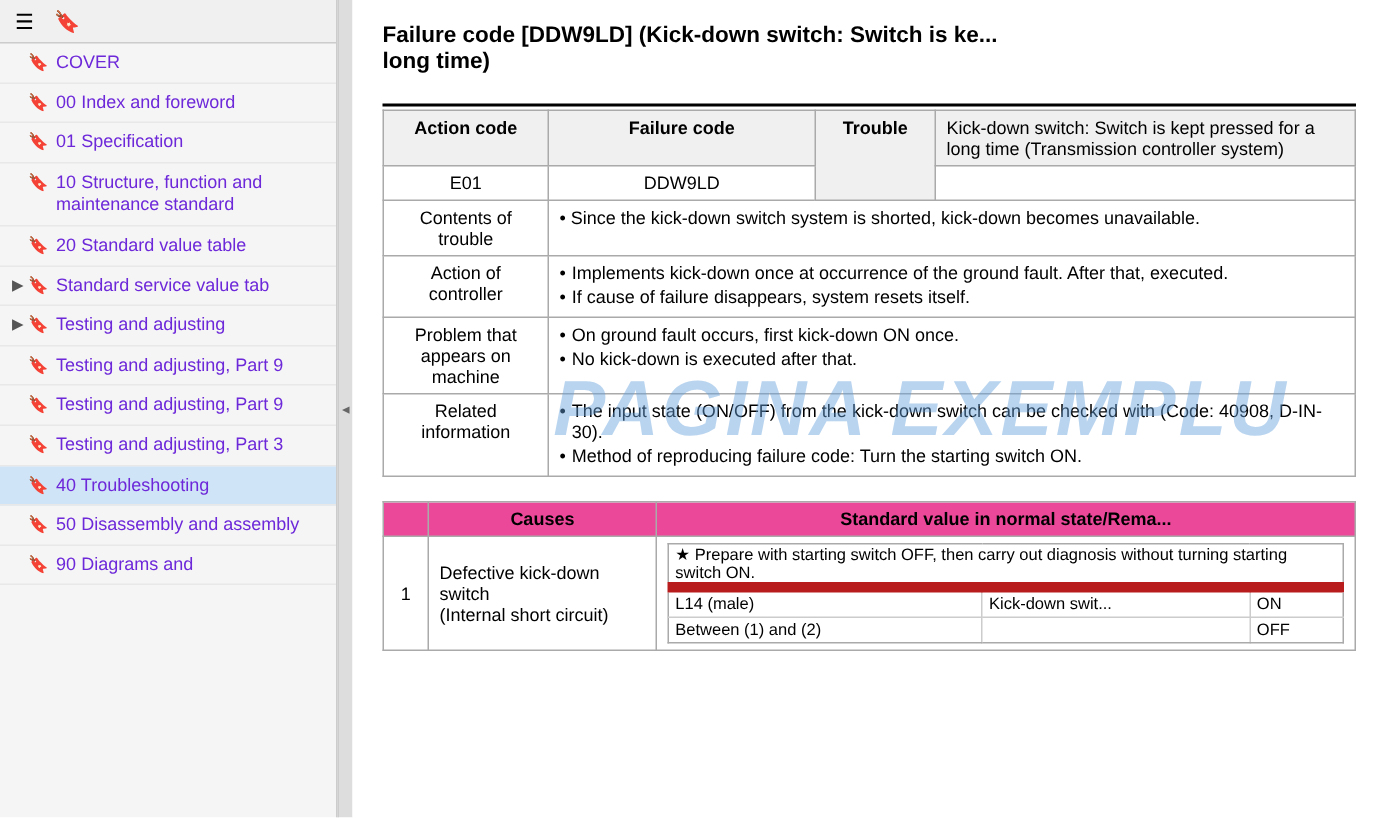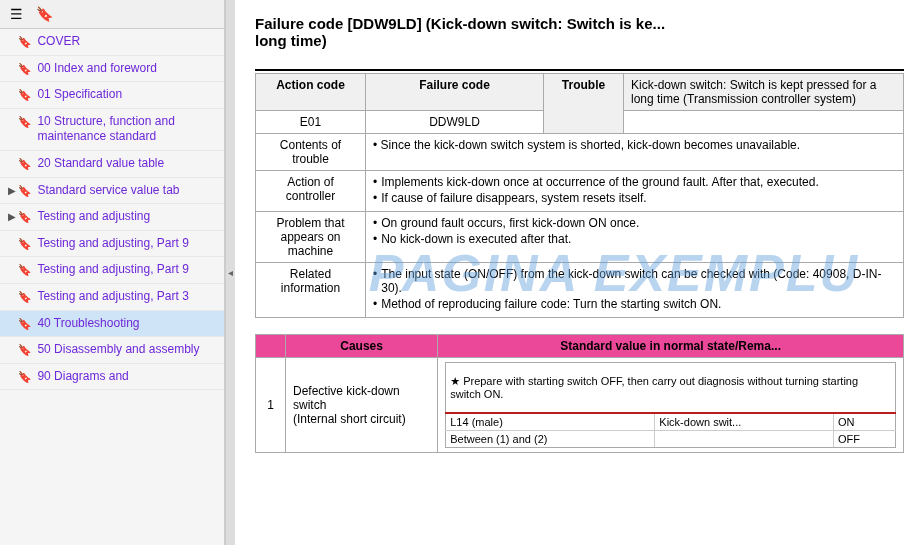--- a/index.html
+++ b/index.html
@@ -299,21 +299,21 @@
       </tr>
     </thead>
     <tbody>
       <tr>
         <td class="cell-center">1</td>
         <td>Defective kick-down switch<br>(Internal short circuit)</td>
         <td>
           <table style="width:100%;border-collapse:collapse;font-size:11px;">
             <tbody>
                 <tr>
-              <td colspan="3" style="padding:12px 4px;border-bottom:2px solid #b91c1c;">★ Prepare with starting switch OFF, then carry out diagnosis without turning starting switch ON.</td>
+              <td colspan="3" style="padding:0 4px;border-bottom:7px solid #b91c1c;">★ Prepare with starting switch OFF, then carry out diagnosis without turning starting switch ON.</td>
             </tr>
             <tr>
               <td style="padding:2px 4px;border-right:1px solid #ccc;border-bottom:1px solid #ccc;">L14 (male)</td>
               <td style="padding:2px 4px;border-right:1px solid #ccc;border-bottom:1px solid #ccc;">Kick-down swit...</td>
               <td style="padding:2px 4px;border-bottom:1px solid #ccc;margin-left:40px;">ON</td>
             </tr>
             <tr>
               <td style="padding:2px 4px;border-right:1px solid #ccc;">Between (1) and (2)</td>
               <td style="padding:2px 4px;border-right:1px solid #ccc;"></td>
               <td style="padding:2px 4px;">OFF</td>

